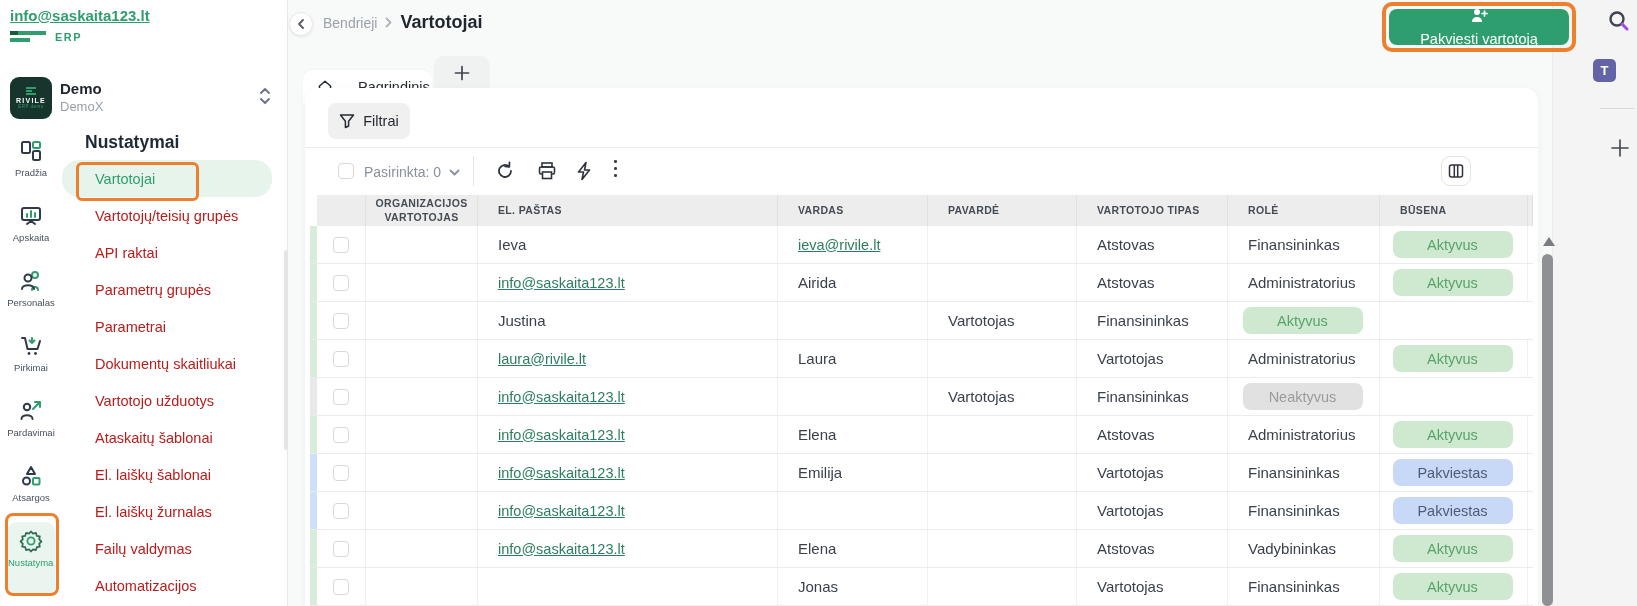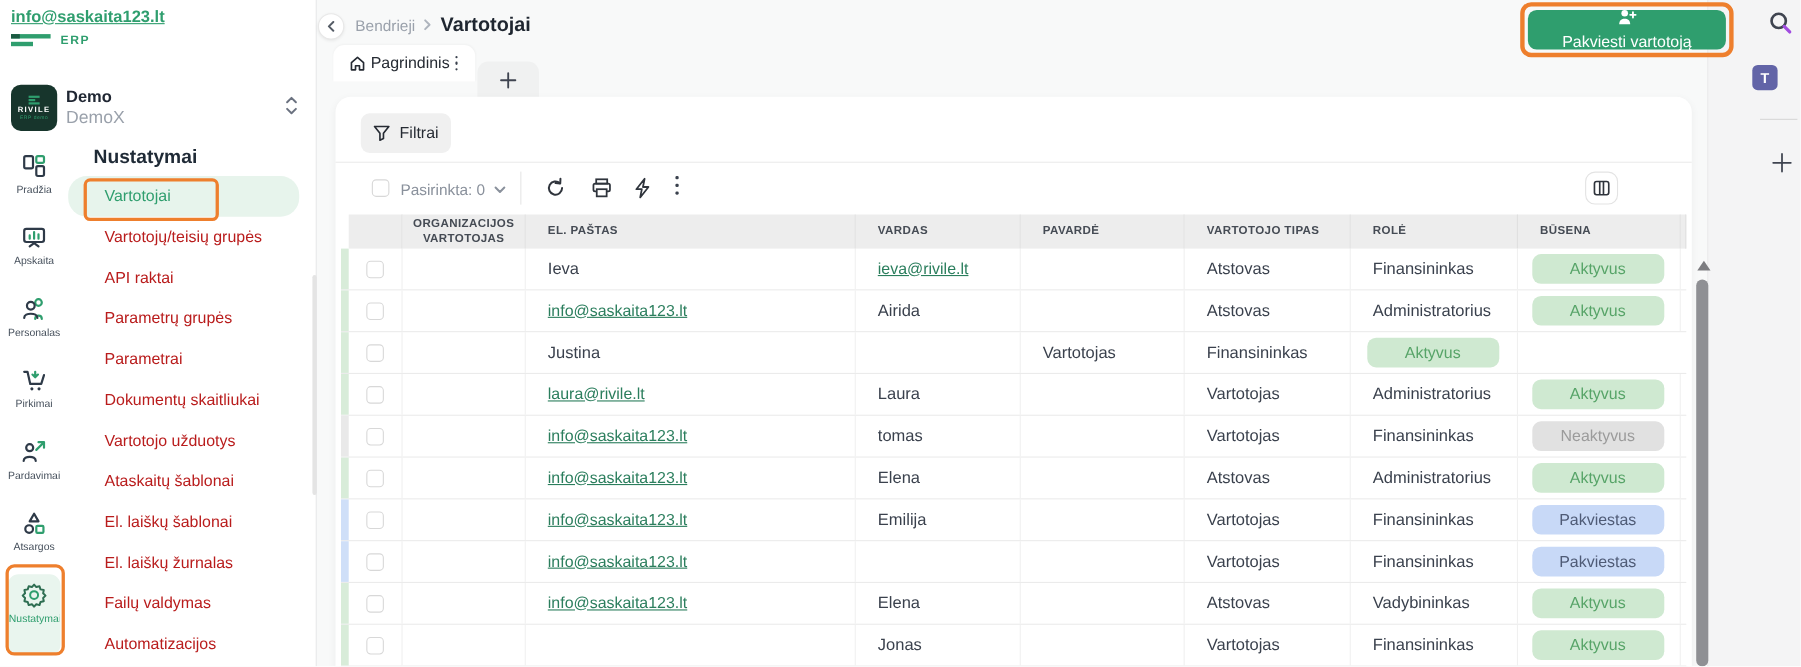--- a/index.html
+++ b/index.html
@@ -16,21 +16,21 @@
   .logo-bars .b2{position:absolute;left:0;top:7px;width:20px;height:4px;background:#2f9e6e;}
   .logo-erp{position:absolute;left:55px;top:31px;font-size:11px;font-weight:bold;letter-spacing:1.5px;color:#2f9e6e;}
   .company{position:absolute;left:0;top:52px;width:288px;height:50px;margin-top:20px;}
   .company-logo{position:absolute;left:10px;top:5px;width:42px;height:42px;border-radius:9px;background:#17352c;
     display:flex;flex-direction:column;align-items:center;justify-content:center;}
   .company-logo .mini-bars{width:16px;height:8px;margin-bottom:2px;position:relative;}
   .company-logo .mini-bars i{position:absolute;height:2px;background:#2f9e6e;display:block;}
   .company-logo .rivile{color:#fff;font-size:7px;font-weight:bold;letter-spacing:1.2px;}
   .company-logo .erpdemo{color:#2f9e6e;font-size:4.5px;letter-spacing:.5px;}
   .company-name{position:absolute;left:60px;top:8px;font-size:15px;font-weight:bold;color:#202733;}
-  .company-org{position:absolute;left:60px;top:27px;font-size:16px;color:#9aa1ab;}
+  .company-org{position:absolute;left:60px;top:27px;font-size:13px;color:#9aa1ab;}
   .company-sort{position:absolute;left:258px;top:13px;width:16px;height:24px;}
 
   
   .nav-rail{position:absolute;left:0;top:128px;width:62px;}
   .nav-item{position:relative;width:62px;height:65px;display:flex;flex-direction:column;align-items:center;justify-content:flex-start;padding-top:10px;cursor:pointer;}
   .nav-icon{width:26px;height:26px;display:flex;align-items:center;justify-content:center;}
   .nav-label{margin-top:3px;font-size:9.5px;color:#46505c;max-width:60px;white-space:nowrap;overflow:hidden;}
   .nav-item.active{height:80px;}
   .nav-item.active .nav-bg{position:absolute;left:7px;top:4px;width:48px;height:74px;background:#e9f5ee;border-radius:10px;z-index:0;}
   .nav-item.active .nav-icon,.nav-item.active .nav-label{z-index:1;}
@@ -55,22 +55,22 @@
     color:#fff;font-size:14.5px;font-family:inherit;display:flex;align-items:center;justify-content:center;gap:8px;cursor:pointer;flex-direction:column;}
 
   
   .right-rail{position:absolute;left:1552px;top:0;width:85px;height:606px;background:#f4f4f5;border-left:1px solid #ebebeb;}
   .rail-icon{position:absolute;cursor:pointer;}
   .rail-divider{position:absolute;left:48px;top:108px;width:36px;height:1px;background:#d8d8d8;}
   .teams-box{width:23px;height:23px;border-radius:5px;background:#6264a7;color:#fff;font-size:13px;font-weight:bold;
     display:flex;align-items:center;justify-content:center;}
 
   
-  .tab{position:absolute;left:303px;top:41px;width:129px;height:33px;background:#fff;border-radius:10px 10px 0 0;
-    display:flex;align-items:center;padding:0 10px 0 14px;gap:4px;cursor:pointer;box-shadow:0 -1px 2px rgba(0,0,0,.03);}
+  .tab{position:absolute;left:303px;top:70px;width:129px;height:33px;background:#fff;border-radius:10px 10px 0 0;
+    display:flex;align-items:center;padding:0 10px 0 14px;gap:25px;cursor:pointer;box-shadow:0 -1px 2px rgba(0,0,0,.03);}
   .tab-label{font-size:14.5px;color:#262b33;}
   .kebab{width:4px;height:14px;position:relative;}
   .kebab i{position:absolute;left:1px;width:2.5px;height:2.5px;border-radius:50%;background:#3a414d;}
   .kebab i:nth-child(1){top:0}.kebab i:nth-child(2){top:5.5px}.kebab i:nth-child(3){top:11px}
   .tab-plus{position:absolute;left:434px;top:56px;width:56px;height:33px;background:#f0f1f1;border-radius:10px 10px 0 0;
     display:flex;align-items:center;justify-content:center;cursor:pointer;}
 
   
   .card{position:absolute;left:305px;top:88px;width:1233px;height:518px;background:#fff;border-radius:14px 14px 0 0;
     box-shadow:0 2px 8px rgba(0,0,0,.05);}
@@ -465,21 +465,20 @@
     </div>
         <div class="tgrid trow">
       <div class="strip" style="background: rgb(233, 233, 233);"></div>
       <div class="tcell nopad">
             <span class="checkbox"></span>
           </div>
       <div class="tcell"></div>
       <div class="tcell">
             <a class="email-link">info@saskaita123.lt</a>
           </div>
-      <div class="tcell">tomas</div>
       <div class="tcell"></div>
       <div class="tcell">Vartotojas</div>
       <div class="tcell">Finansininkas</div>
       <div class="tcell nopad">
             <span class="pill" style="background: rgb(225, 225, 225); color: rgb(155, 155, 155);">Neaktyvus</span>
           </div>
       <div></div>
     </div>
         <div class="tgrid trow">
       <div class="strip" style="background: rgb(216, 236, 217);"></div>

